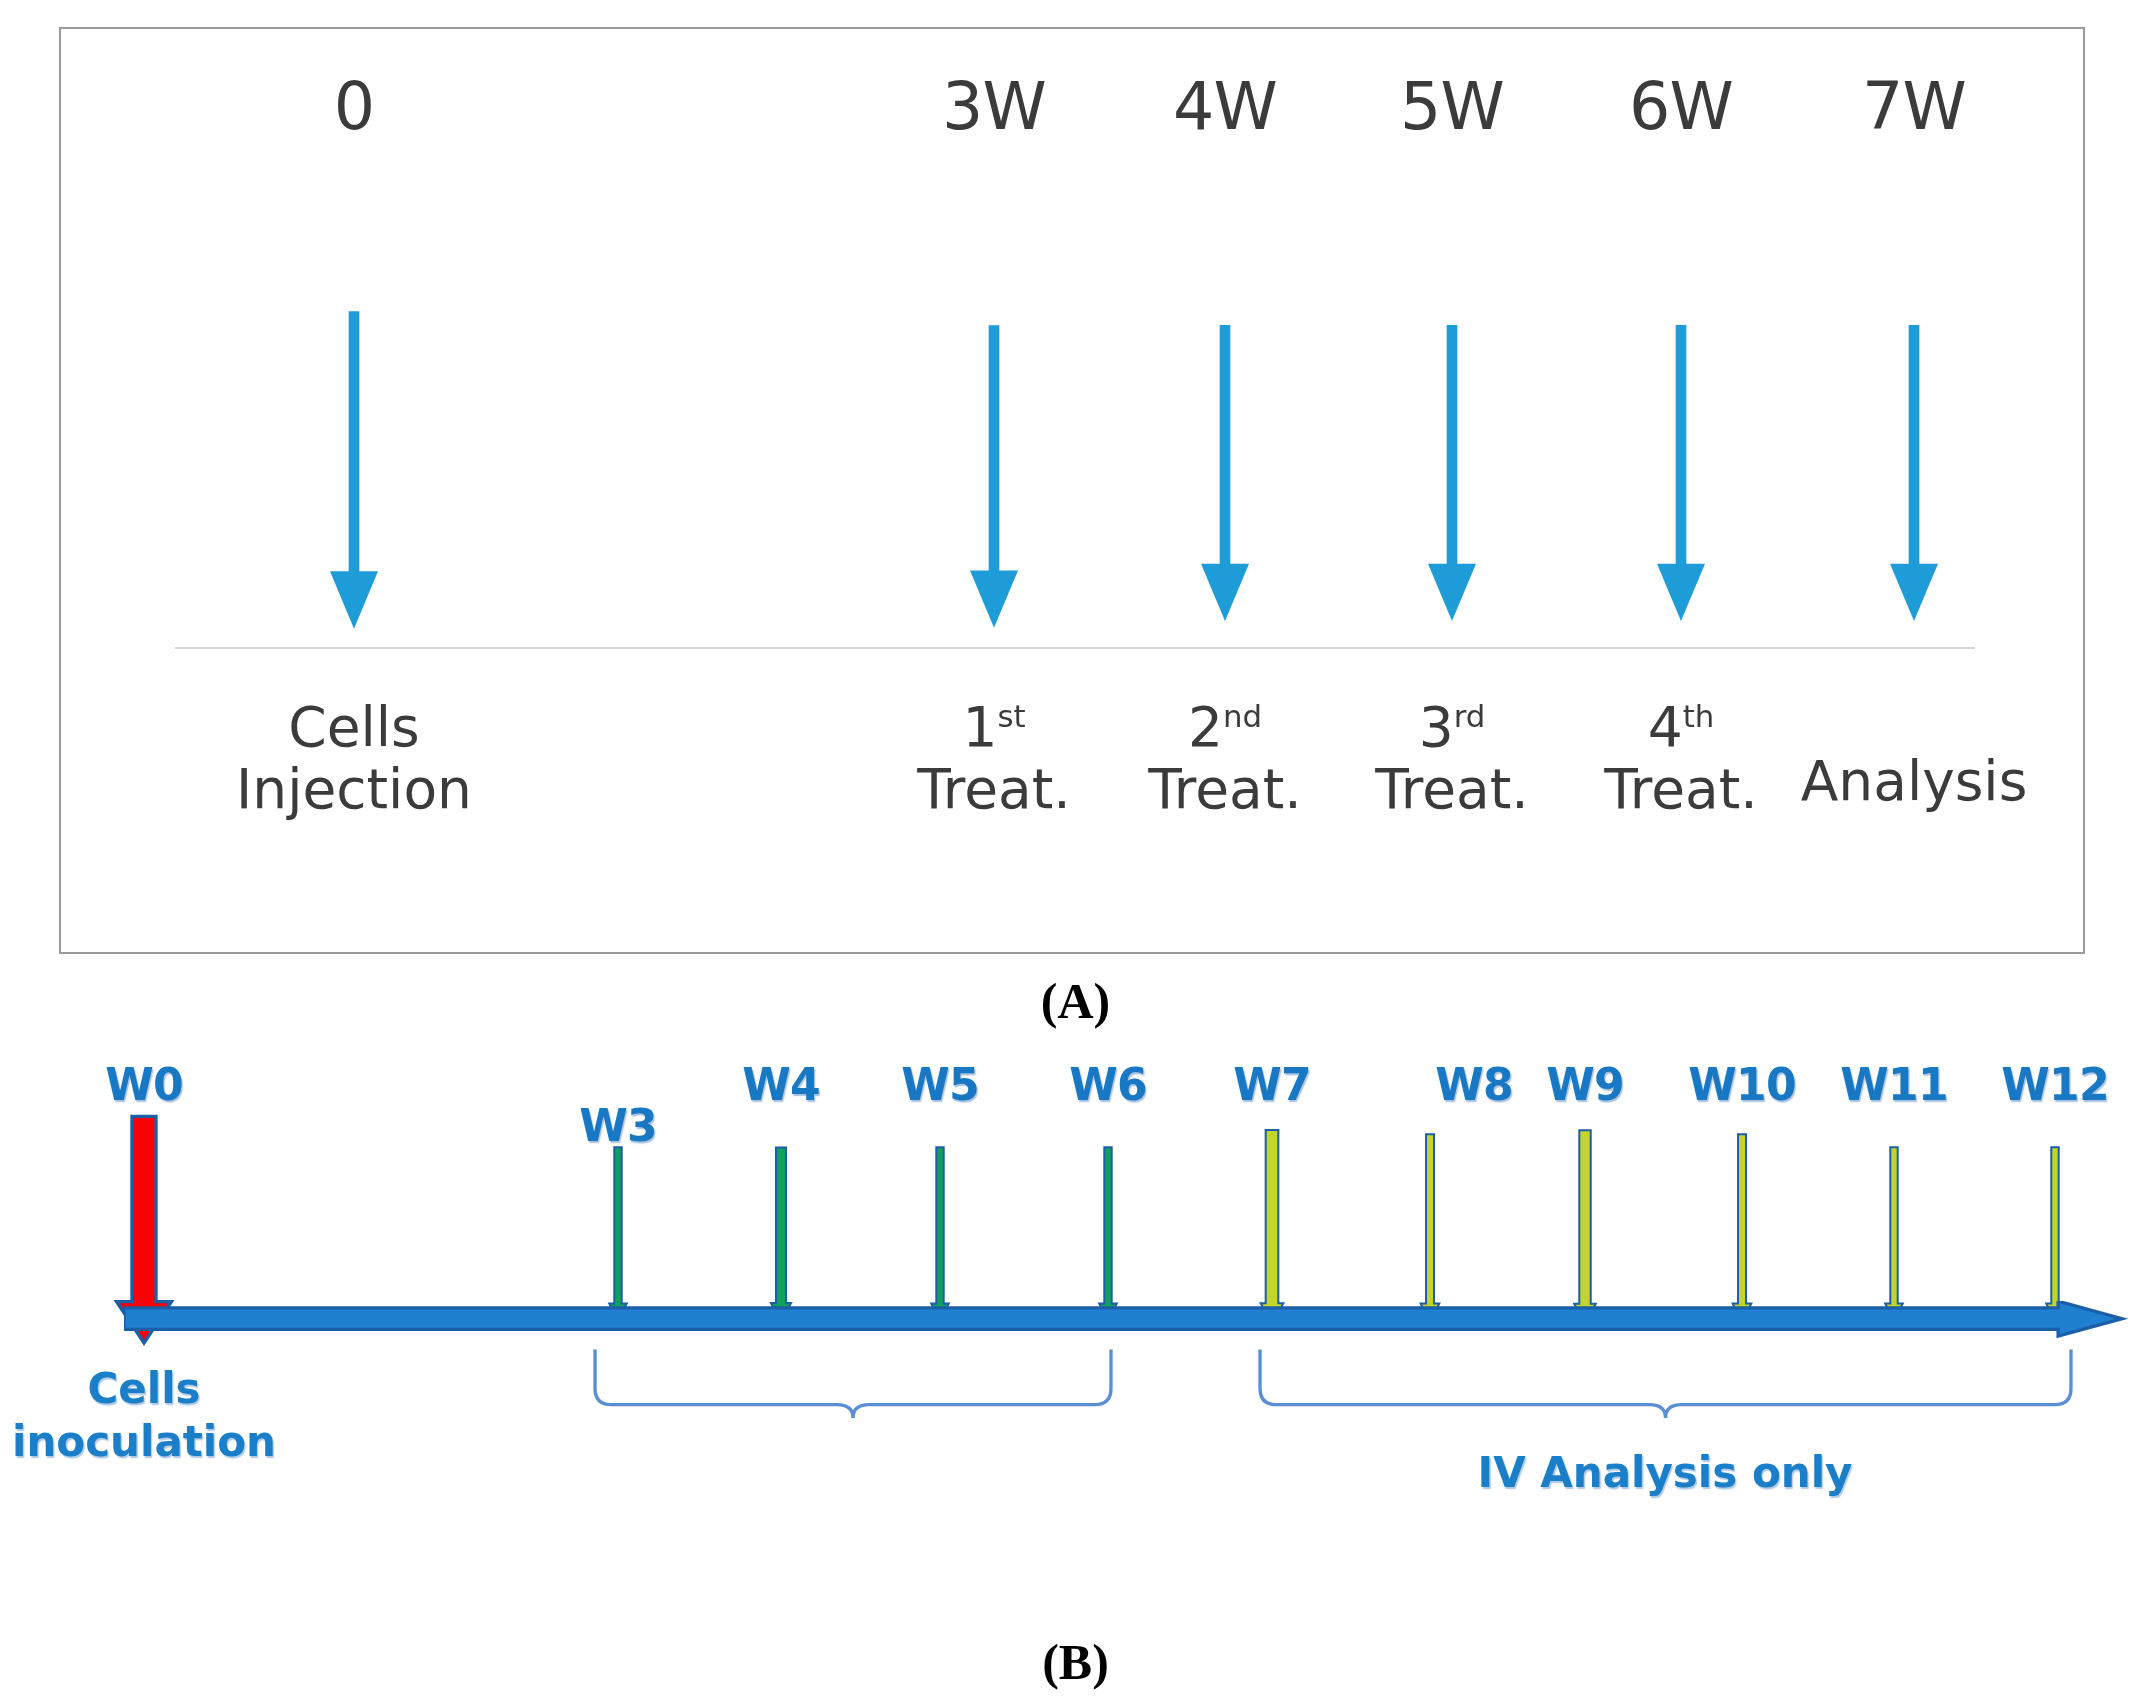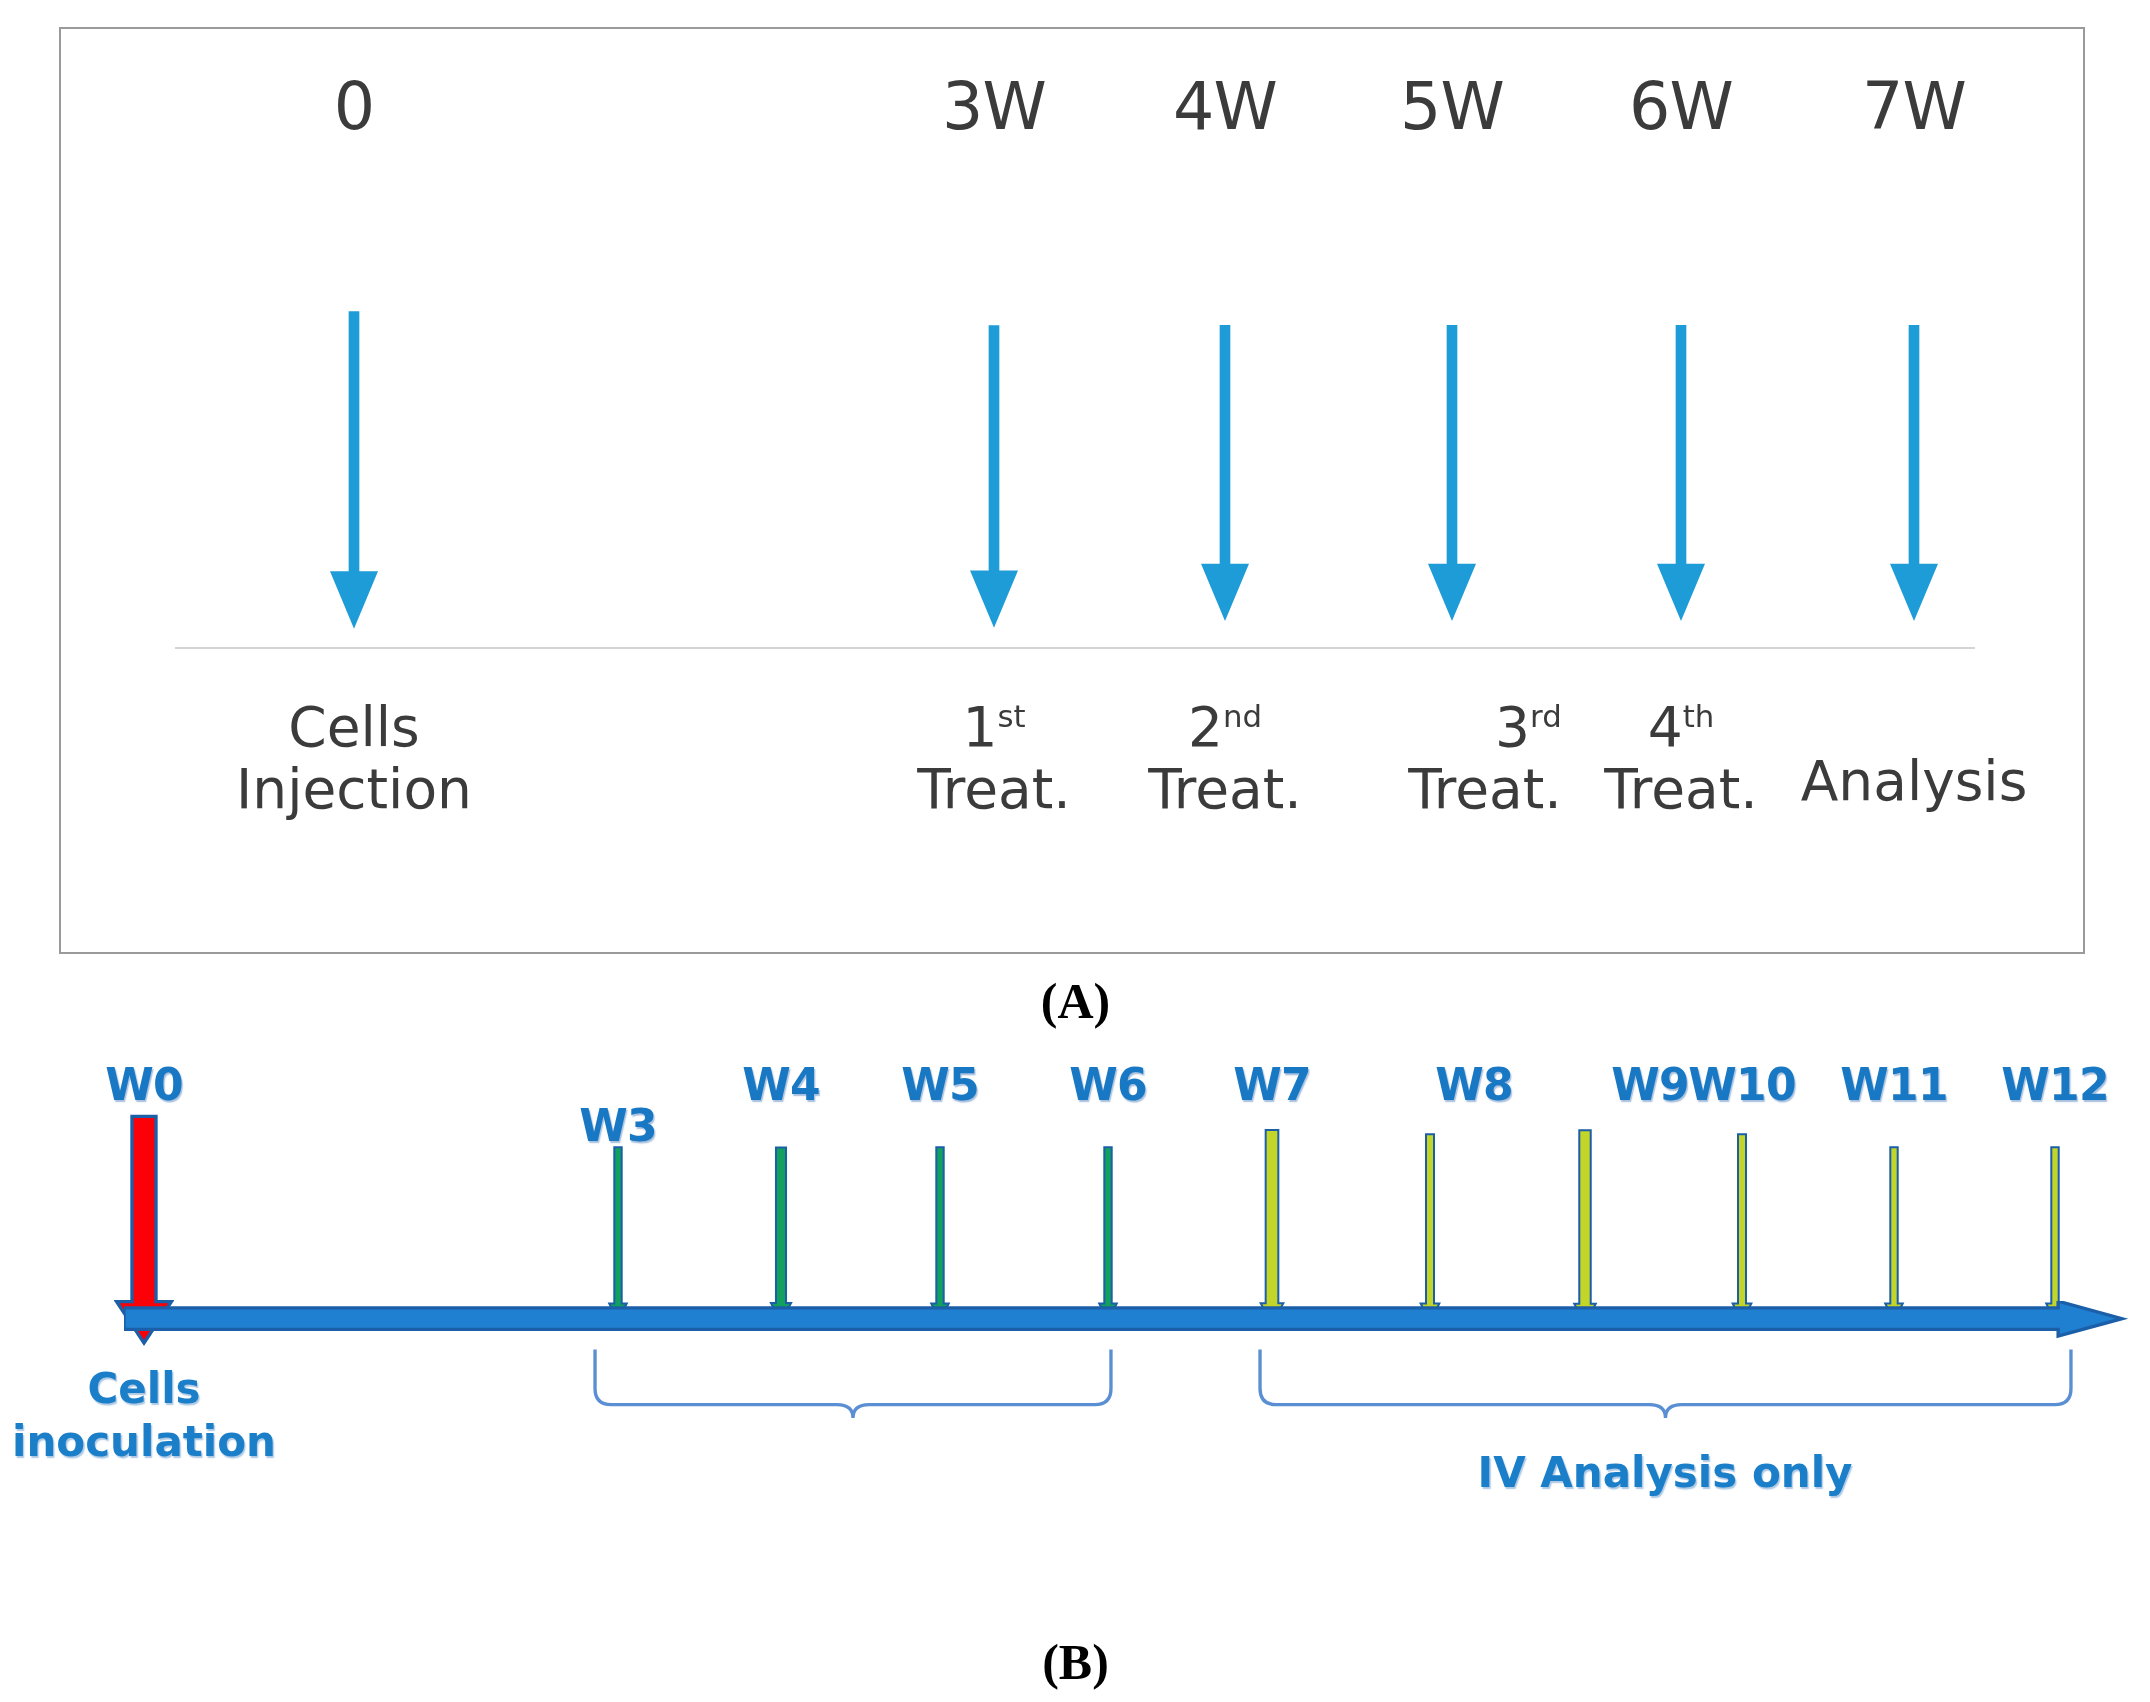--- a/index.html
+++ b/index.html
@@ -161,21 +161,21 @@
         <div>Injection</div>
       </div>
       <div class="a-foot-label" style="left: 933px; top: 668px;">
         <div>1<sup>st</sup></div>
         <div>Treat.</div>
       </div>
       <div class="a-foot-label" style="left: 1164px; top: 668px;">
         <div>2<sup>nd</sup></div>
         <div>Treat.</div>
       </div>
-      <div class="a-foot-label" style="left: 1424px; top: 668px; text-align: right;">
+      <div class="a-foot-label" style="left: 1391px; top: 668px;">
         <div>3<sup>rd</sup></div>
         <div>Treat.</div>
       </div>
       <div class="a-foot-label" style="left: 1620px; top: 668px;">
         <div>4<sup>th</sup></div>
         <div>Treat.</div>
       </div>
       <div class="a-foot-label" style="left: 1853px; top: 722px;">
         <div>Analysis</div>
       </div>
@@ -186,21 +186,21 @@
 
 <div id="panel-b">
   <div id="panel-b-weeks">
       <div class="b-week-label" style="left: 144px; top: 12px;">W0</div>
       <div class="b-week-label" style="left: 618px; top: 12px; margin-top: 41px;">W3</div>
       <div class="b-week-label" style="left: 781px; top: 12px;">W4</div>
       <div class="b-week-label" style="left: 940px; top: 12px;">W5</div>
       <div class="b-week-label" style="left: 1108px; top: 12px;">W6</div>
       <div class="b-week-label" style="left: 1272px; top: 12px;">W7</div>
       <div class="b-week-label" style="left: 1474px; top: 12px;">W8</div>
-      <div class="b-week-label" style="left: 1650px; top: 12px;">W9</div>
+      <div class="b-week-label" style="left: 1585px; top: 12px;">W9</div>
       <div class="b-week-label" style="left: 1742px; top: 12px;">W10</div>
       <div class="b-week-label" style="left: 1894px; top: 12px;">W11</div>
       <div class="b-week-label" style="left: 2055px; top: 12px;">W12</div>
     </div>
   <div id="panel-b-arrows">
       <svg class="b-arrow" width="60" height="234" viewBox="0 0 90 348" style="left: 144px; top: 67px;">
         <polygon points="27,2 63,2 63,280 86,280 45,342 4,280 27,280" fill="#fb0007" stroke="#1b5fa8" stroke-width="5" stroke-linejoin="miter"></polygon>
       </svg>
       <svg class="b-arrow" width="23" height="179" viewBox="0 0 34 266" style="left: 618px; top: 99px;">
         <polygon points="11.5,2 22.5,2 22.5,234 30,234 17,260 4,234 11.5,234" fill="#12a05e" stroke="#1b5fa8" stroke-width="3" stroke-linejoin="miter"></polygon>

